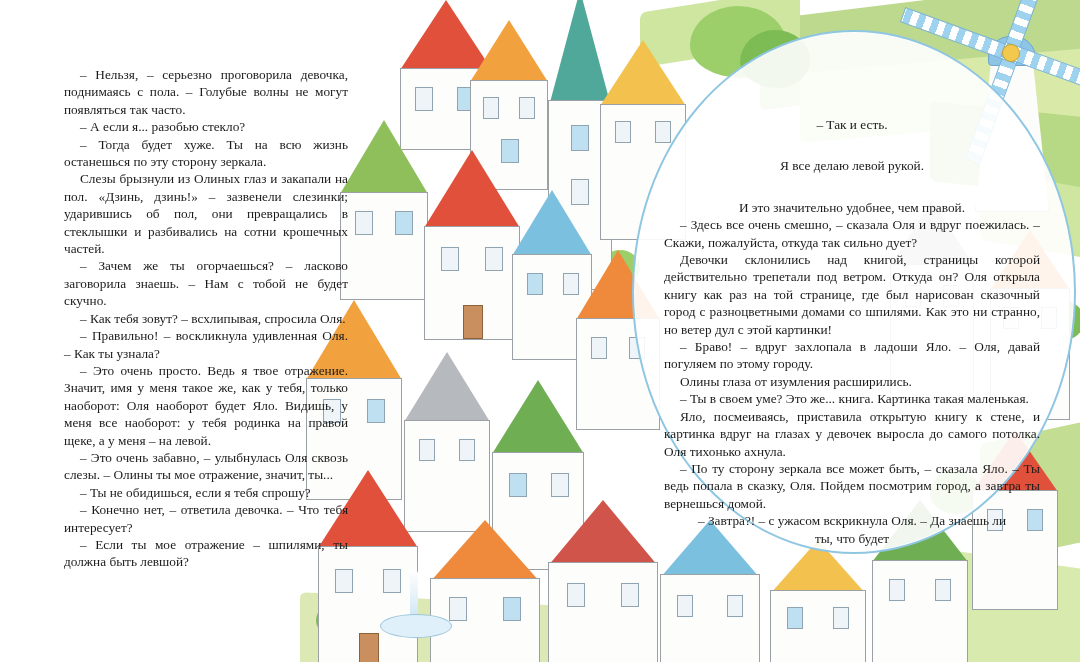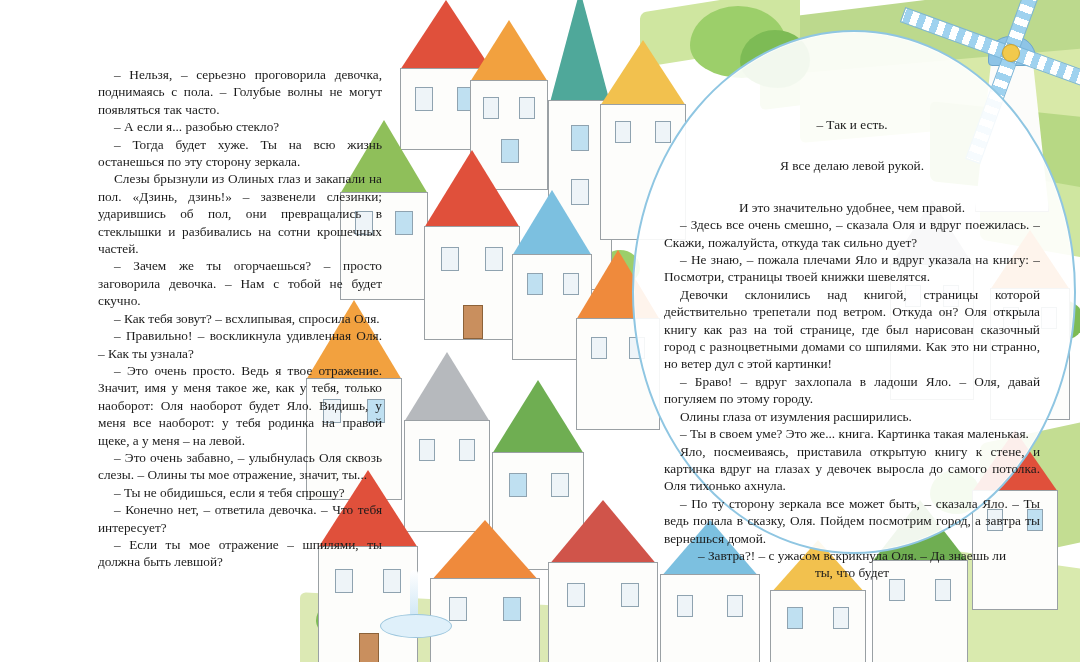--- a/index.html
+++ b/index.html
@@ -144,21 +144,20 @@
   .col-left {
     position: absolute;
     left: 64px;
     top: 66px;
     width: 284px;
     font-size: 13.3px;
     line-height: 1.31;
     text-align: justify;
     color: #1b1b1b;
     hyphens: manual;
-    margin-left: 34px;
   }
   .col-left p { margin: 0; text-indent: 16px; }
 
   .bubble {
     position: absolute;
     left: 632px;
     top: 30px;
     width: 440px;
     height: 520px;
     border-radius: 50%;
@@ -378,37 +377,36 @@
 
     <div class="fountain-jet"></div>
     <div class="fountain-basin"></div>
   </div>
 
   <div class="col-left">
     <p>– Нельзя, – серьезно проговорила девочка, поднимаясь с пола. – Голубые волны не могут появляться так часто.</p>
     <p>– А если я... разобью стекло?</p>
     <p>– Тогда будет хуже. Ты на всю жизнь останешься по эту сторону зеркала.</p>
     <p>Слезы брызнули из Олиных глаз и закапали на пол. «Дзинь, дзинь!» – зазвенели слезинки; ударившись об пол, они превращались в стеклышки и разбивались на сотни крошечных частей.</p>
-    <p>– Зачем же ты огорчаешься? – просто заговорила девочка. – Нам с тобой не будет скучно.</p>
+    <p>– Зачем же ты огорчаешься? – ласково заговорила знаешь. – Нам с тобой не будет скучно.</p>
     <p>– Как тебя зовут? – всхлипывая, спросила Оля.</p>
     <p>– Правильно! – воскликнула удивленная Оля. – Как ты узнала?</p>
     <p>– Это очень просто. Ведь я твое отражение. Значит, имя у меня такое же, как у тебя, только наоборот: Оля наоборот будет Яло. Видишь, у меня все наоборот: у тебя родинка на правой щеке, а у меня – на левой.</p>
     <p>– Это очень забавно, – улыбнулась Оля сквозь слезы. – Олины ты мое отражение, значит, ты...</p>
     <p>– Ты не обидишься, если я тебя спрошу?</p>
     <p>– Конечно нет, – ответила девочка. – Что тебя интересует?</p>
     <p>– Если ты мое отражение – шпилями, ты должна быть левшой?</p>
   </div>
 
   <div class="bubble"></div>
   <div class="bubble-text">
     <p class="c">– Так и есть.</p>
     <p class="c">Я все делаю левой рукой.</p>
     <p class="c">И это значительно удобнее, чем правой.</p>
     <p>– Здесь все очень смешно, – сказала Оля и вдруг поежилась. – Скажи, пожалуйста, откуда так сильно дует?</p>
-    <p>– Не знаю, – пожала плечами Яло и вдруг указала на книгу: – Посмотри, страницы твоей книжки шевелятся.</p>
     <p>Девочки склонились над книгой, страницы которой действительно трепетали под ветром. Откуда он? Оля открыла книгу как раз на той странице, где был нарисован сказочный город с разноцветными домами со шпилями. Как это ни странно, но ветер дул с этой картинки!</p>
     <p>– Браво! – вдруг захлопала в ладоши Яло. – Оля, давай погуляем по этому городу.</p>
     <p>Олины глаза от изумления расширились.</p>
     <p>– Ты в своем уме? Это же... книга. Картинка такая маленькая.</p>
     <p>Яло, посмеиваясь, приставила открытую книгу к стене, и картинка вдруг на глазах у девочек выросла до самого потолка. Оля тихонько ахнула.</p>
     <p>– По ту сторону зеркала все может быть, – сказала Яло. – Ты ведь попала в сказку, Оля. Пойдем посмотрим город, а завтра ты вернешься домой.</p>
     <p class="tail">– Завтра?! – с ужасом вскрикнула Оля. – Да знаешь ли</p>
     <p class="tail">ты, что будет</p>
   </div>
 

